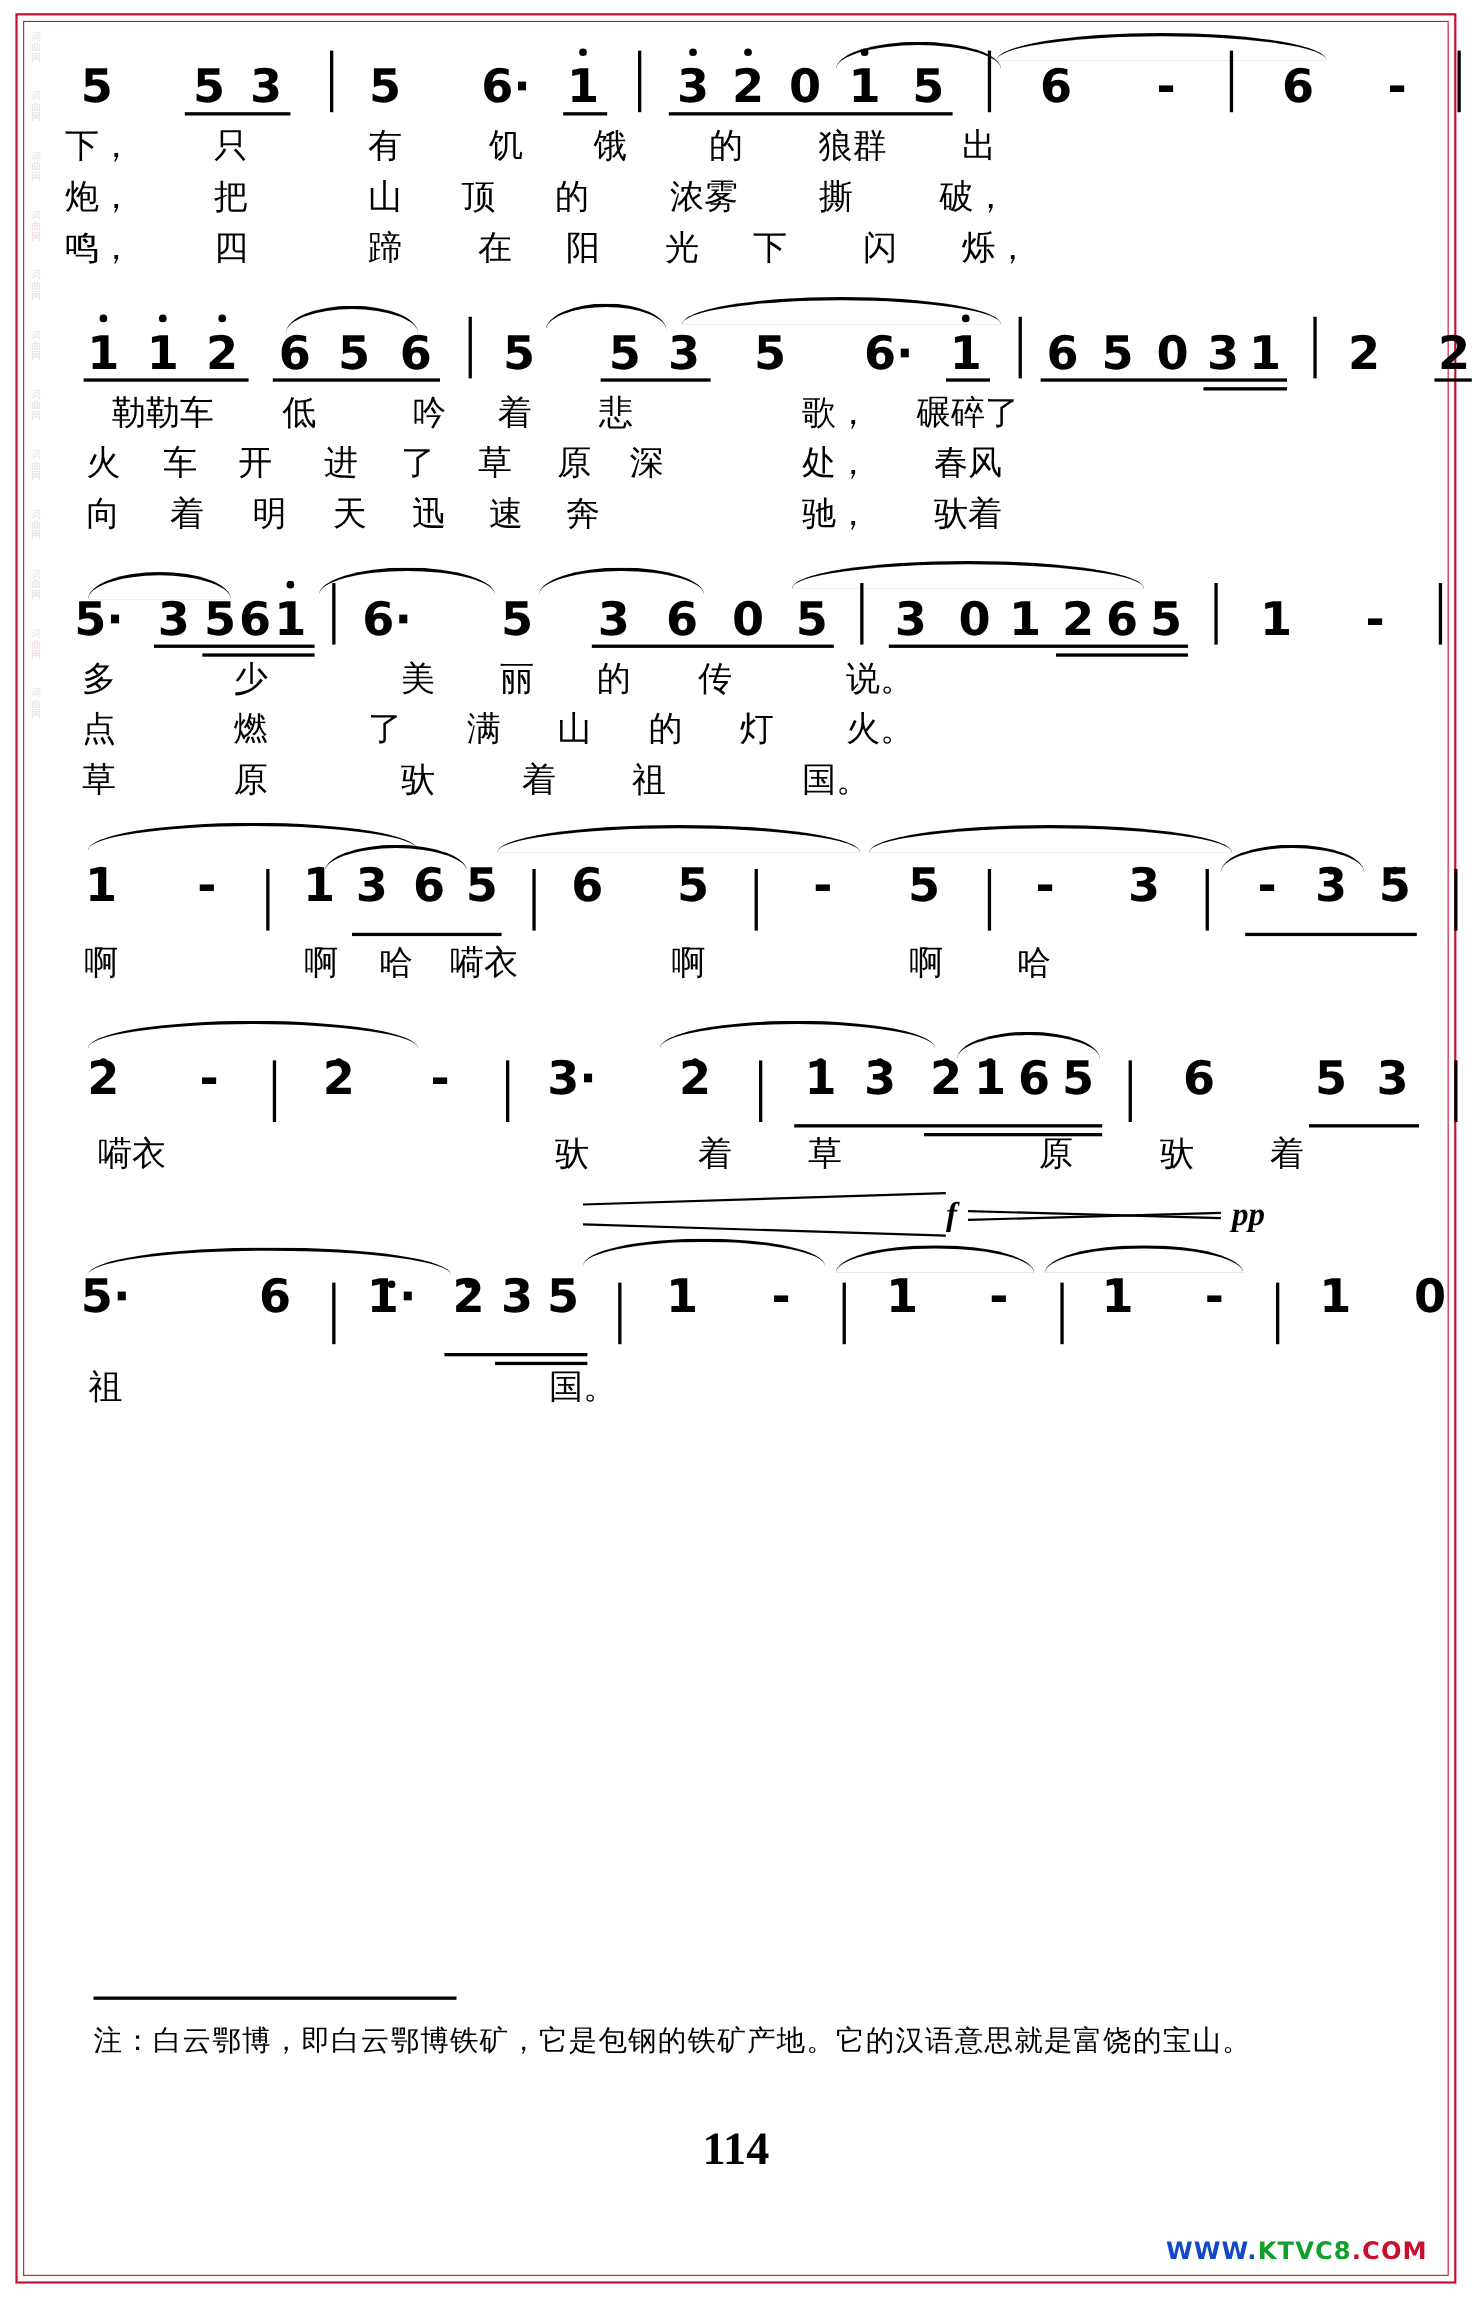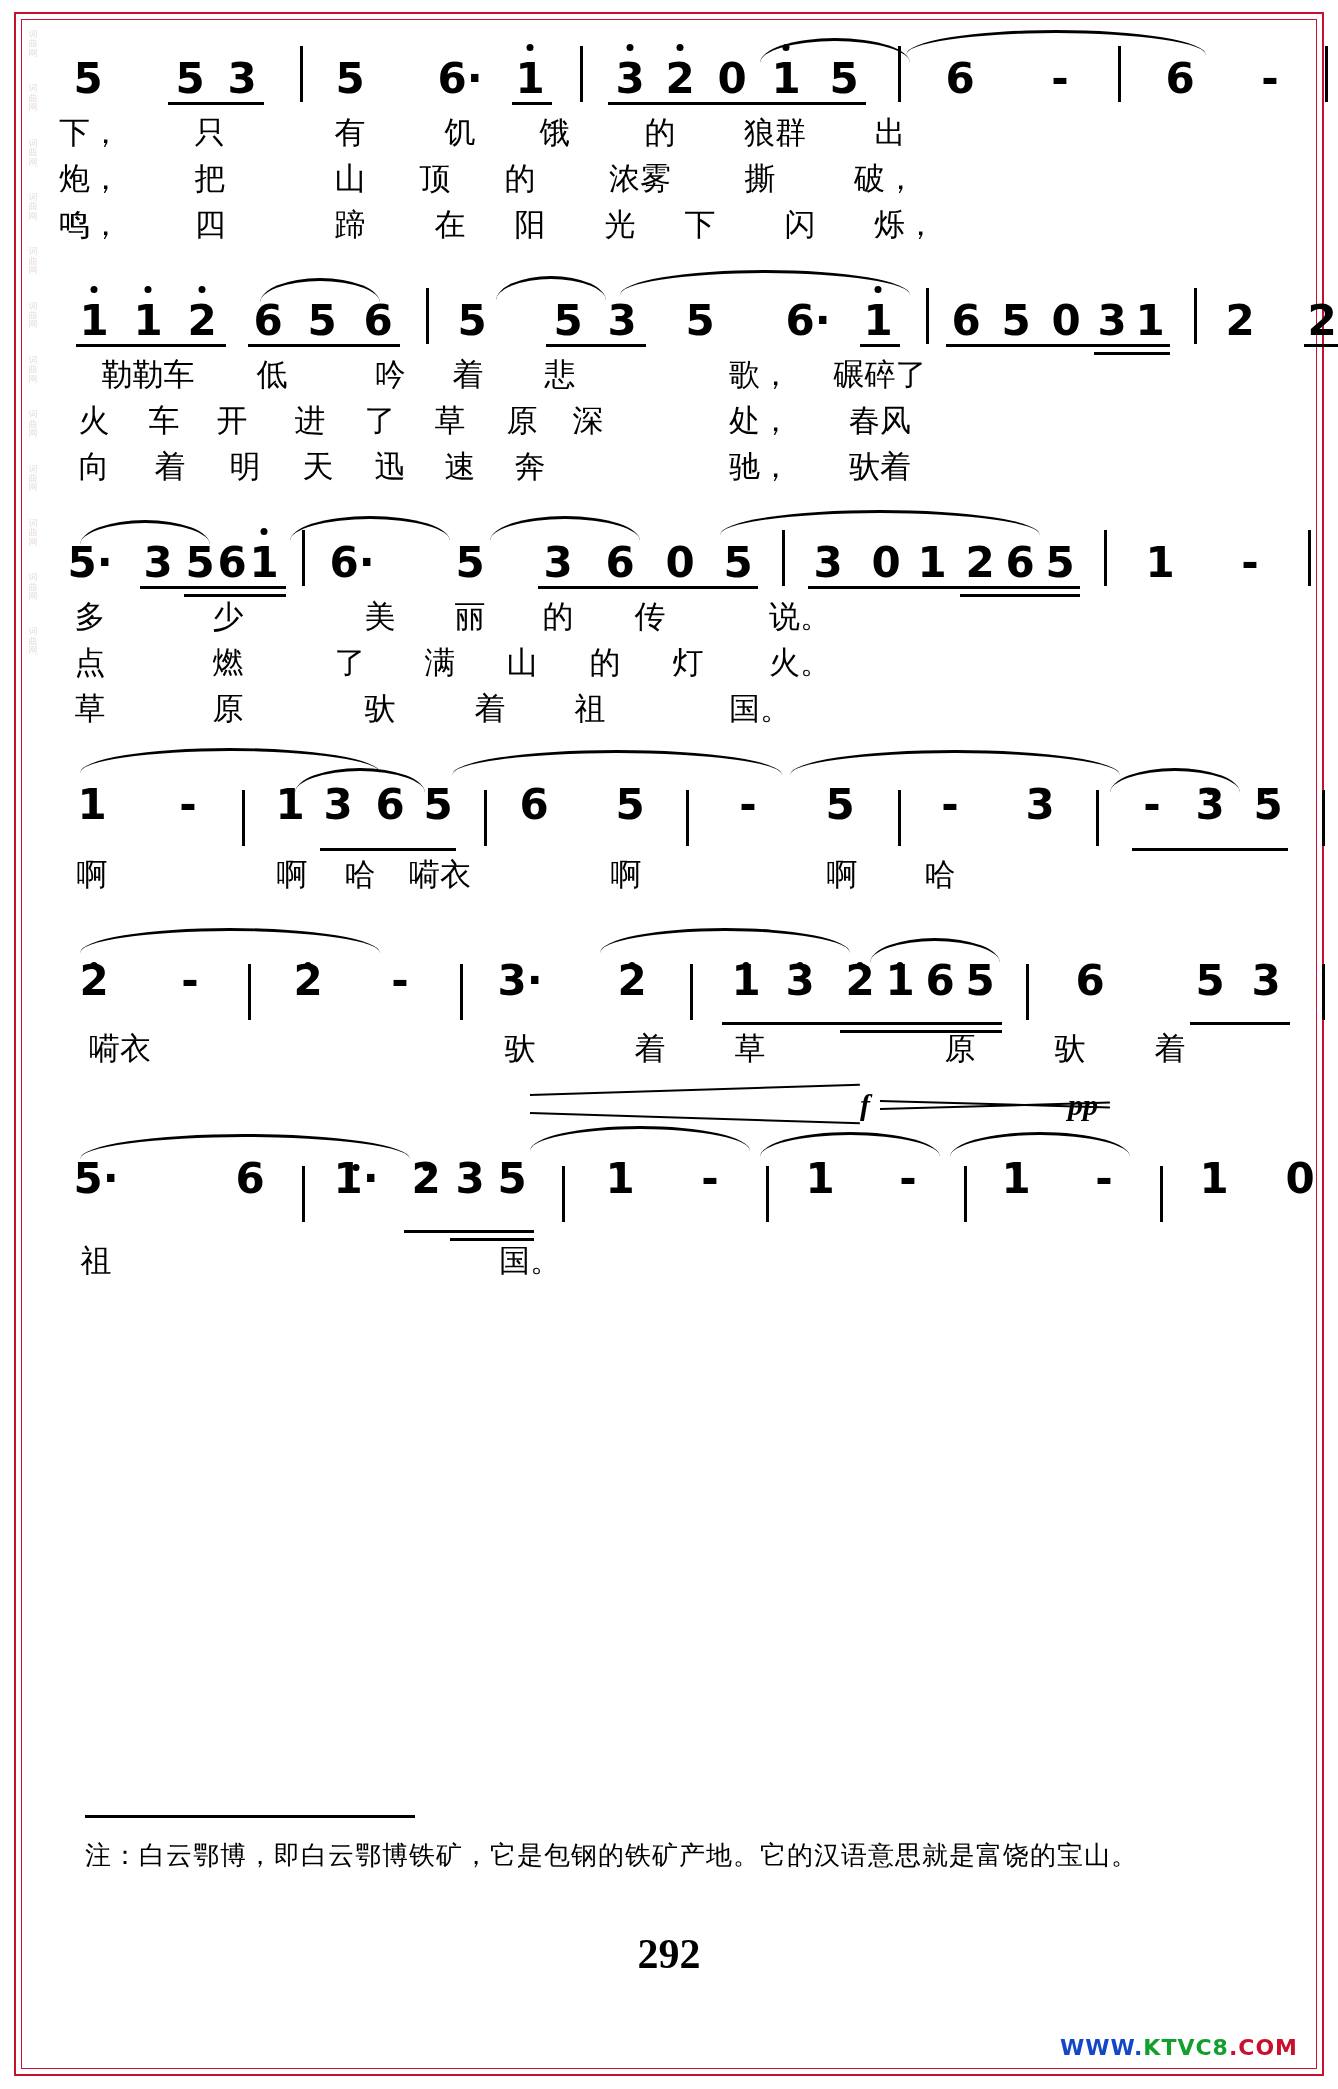--- a/index.html
+++ b/index.html
@@ -503,21 +503,21 @@
   <div class="spacer" style="height:60px"></div>
 
   <div class="system">
     <div class="notes-row" style="height:100px">
 
       <div class="hairpin" style="left:470px;top:-46px;width:330px;transform:rotate(-1.8deg)"></div>
       <div class="hairpin" style="left:470px;top:-28px;width:330px;transform:rotate(1.8deg)"></div>
       <div class="hairpin" style="left:820px;top:-40px;width:230px;transform:rotate(1.6deg)"></div>
       <div class="hairpin" style="left:820px;top:-32px;width:230px;transform:rotate(-1.6deg)"></div>
       <span class="dyn" style="left:800px;top:-52px">f</span>
-      <span class="dyn" style="left:1008px;top:-52px">pp</span>
+      <span class="dyn" style="left:1060px;top:-52px">pp</span>
 
       <div class="slur" style="left:20px;top:-6px;width:330px;"></div>
       <div class="slur" style="left:470px;top:-14px;width:220px;"></div>
       <div class="slur" style="left:700px;top:-8px;width:180px;"></div>
       <div class="slur" style="left:890px;top:-8px;width:180px;"></div>
       <span class="n" style="left:36px">5·</span>
       <span class="n" style="left:190px">6</span>
       <div class="bar" style="left:242px;top:26px"></div>
       <span class="n" style="left:296px">1·</span>
       <div class="odot" style="left:296px;top:24px"></div>
@@ -549,17 +549,17 @@
       <span class="w" style="left:36px">祖</span>
       <span class="w" style="left:470px">国。</span>
     </div>
   </div>
 
 </div>
 
 <div class="note-rule"></div>
 <div class="footnote">注：白云鄂博，即白云鄂博铁矿，它是包钢的铁矿产地。它的汉语意思就是富饶的宝山。</div>
 <div class="pagenum">
-  <span>292</span>
+  <span>114</span>
 </div>
 <div class="site">
   <span class="b">WWW.</span><span class="g">KTVC8</span><span class="r">.COM</span>
 </div>
 
 </body></html>

